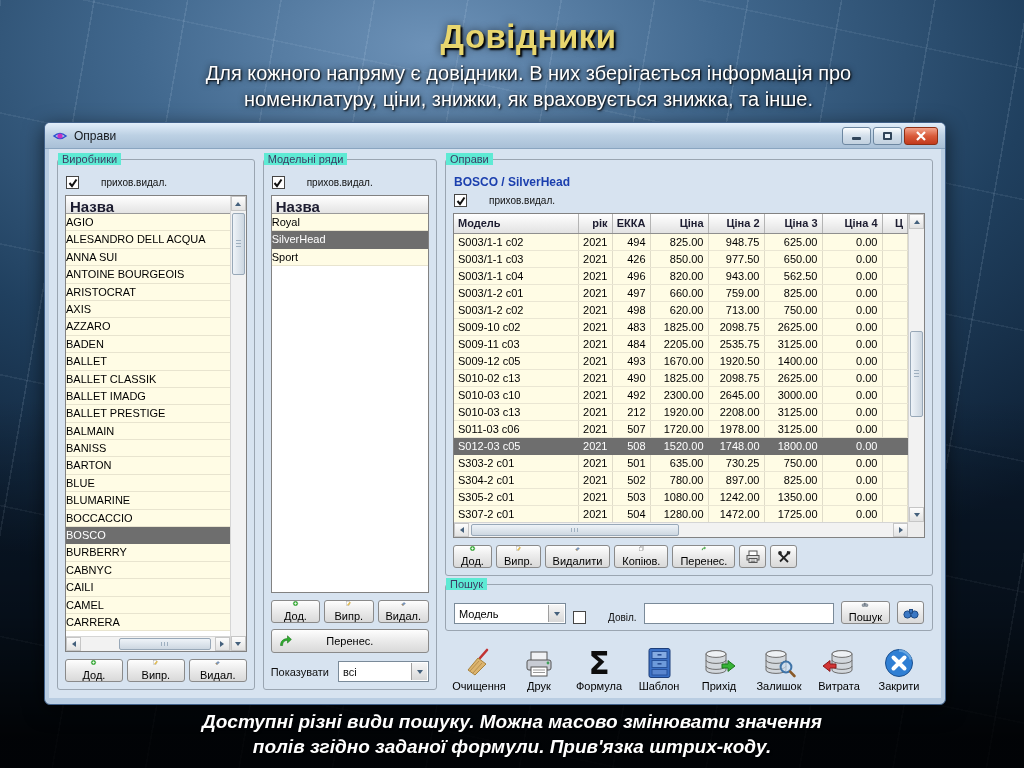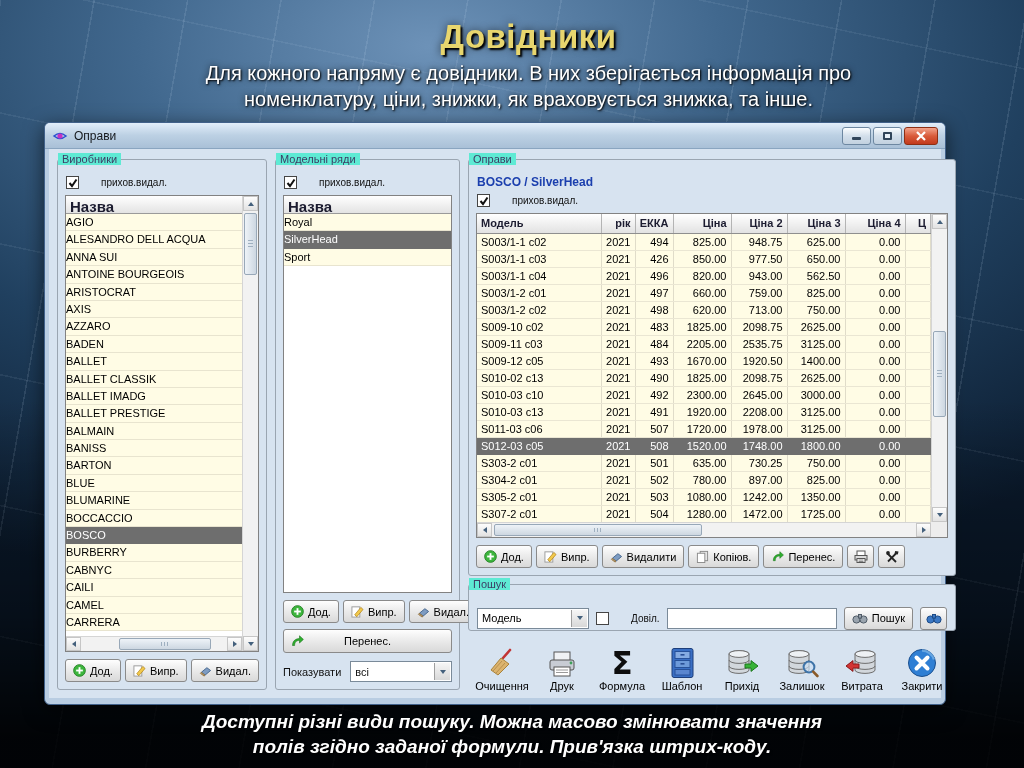--- a/index.html
+++ b/index.html
@@ -88,21 +88,21 @@
   .corner { grid-area:2/2; background:#ededed; }
   .tri-up    { width:0; height:0; border:3px solid transparent; border-bottom:4px solid #44607c; margin-top:-3px; }
   .tri-dn    { width:0; height:0; border:3px solid transparent; border-top:4px solid #44607c; margin-bottom:-3px; }
   .tri-lf    { width:0; height:0; border:3px solid transparent; border-right:4px solid #44607c; margin-left:-3px; }
   .tri-rt    { width:0; height:0; border:3px solid transparent; border-left:4px solid #44607c; margin-right:-3px; }
 
   
   .btnrow { display:flex; gap:4px; margin-top:7px; }
   .btn { height:23px; display:inline-flex; align-items:center; justify-content:center; gap:4px;
     padding:0 7px; background:linear-gradient(#fefefe,#ececec 45%,#d9d9d9); border:1px solid #8a8a8a;
-    border-radius:3px; font-size:11px; color:#000; white-space:nowrap; }
+    border-radius:3px; font-size:11px; color:#000; white-space:nowrap;flex-direction:column; }
   .btnrow .grow { flex:1; }
   .btn.iconic { width:27px; padding:0; }
   .btn-wide { margin-top:6px; width:100%; height:24px; position:relative;
     display:flex; align-items:center; justify-content:center;
     background:linear-gradient(#fefefe,#ececec 45%,#d9d9d9); border:1px solid #8a8a8a; border-radius:3px;
     font-size:11px; }
   .btn-wide .licon { position:absolute; left:6px; top:4px; }
 
   .showrow { display:flex; align-items:center; gap:9px; margin-top:8px; font-size:11px; color:#111; }
   .select { flex:1; height:21px; background:#fff; border:1px solid #7a8a99; position:relative;
@@ -118,21 +118,21 @@
   table { width:100%; border-collapse:collapse; table-layout:fixed; font-size:11px; }
   th { height:19px; background:linear-gradient(#ffffff,#e2e2e2); border-right:1px solid #b4b4b4;
     border-bottom:1px solid #8f8f8f; font-weight:bold; color:#1c1c30; padding:0 4px; text-align:right;
     white-space:nowrap; overflow:hidden; }
   td { height:16px; line-height:16px; border-right:1px solid #e0dcc9; border-bottom:1px solid #eae6d3;
     background:#fffce5; padding:0 4px; text-align:right; white-space:nowrap; overflow:hidden; color:#000; }
   th.c0, td.c0 { text-align:left; }
   tr.selected td { background:#6e6e6e; color:#fff; border-color:#6e6e6e; }
   .c0{width:124px}.c1{width:34px}.c2{width:38px}.c3{width:58px}.c4{width:56px}.c5{width:58px}.c6{width:60px}.c7{width:auto}
 
-  .search-gbox { height:47px; display:flex; align-items:center; gap:7px; padding:27px 8px 6px; }
+  .search-gbox { height:47px; display:flex; align-items:flex-end; gap:7px; padding:27px 8px 6px; }
   .search-gbox .select { flex:0 0 112px; }
   .search-input { flex:1; height:21px; border:1px solid #7a8a99; background:#fff; font-size:11px; padding:0 4px;
     font-family:"Liberation Sans",sans-serif; }
 
   .toolbar { flex:1; display:flex; justify-content:space-between; align-items:flex-start; padding:6px 4px 0; }
   .titem { width:60px; display:flex; flex-direction:column; align-items:center; gap:1px;
     font-size:11px; color:#000; }
   .titem .big { height:34px; display:flex; align-items:flex-end; justify-content:center; }
   .sigma { font-size:31px; font-weight:bold; line-height:32px; color:#0d0d0d; font-family:"DejaVu Sans",sans-serif; }
 
@@ -450,21 +450,21 @@
                       <td class="c2">492</td>
                       <td class="c3">2300.00</td>
                       <td class="c4">2645.00</td>
                       <td class="c5">3000.00</td>
                       <td class="c6">0.00</td>
                       <td class="c7"></td>
                     </tr>
                     <tr>
                       <td class="c0">S010-03 c13</td>
                       <td class="c1">2021</td>
-                      <td class="c2">491</td>
+                      <td class="c2">212</td>
                       <td class="c3">1920.00</td>
                       <td class="c4">2208.00</td>
                       <td class="c5">3125.00</td>
                       <td class="c6">0.00</td>
                       <td class="c7"></td>
                     </tr>
                     <tr>
                       <td class="c0">S011-03 c06</td>
                       <td class="c1">2021</td>
                       <td class="c2">507</td>

